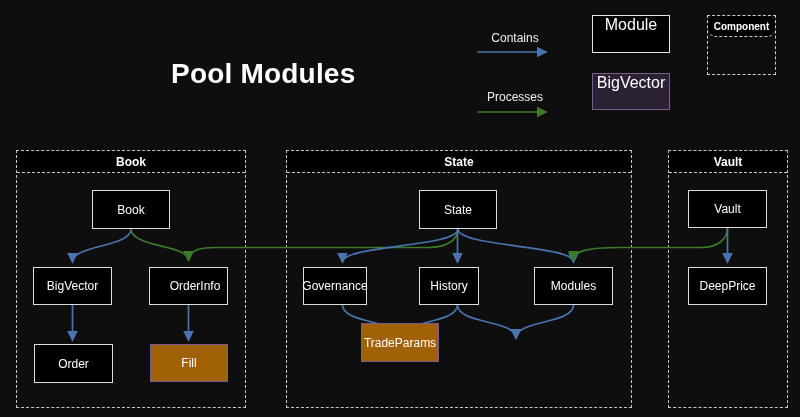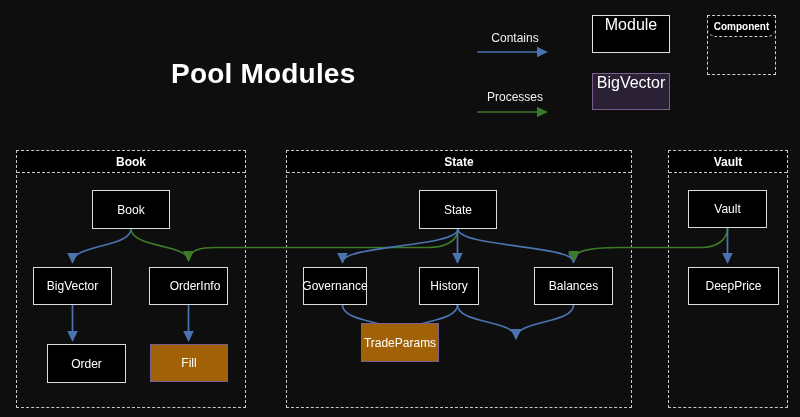--- a/index.html
+++ b/index.html
@@ -46,30 +46,30 @@
   .edge-green{stroke:#3d7a28;stroke-width:1.7;fill:none;stroke-linecap:round;}
   .node{
     position:absolute;z-index:3;background:#000;border:1px solid #dcdcdc;color:#fff;
     display:flex;align-items:center;justify-content:center;font-size:12px;
     box-sizing:border-box;white-space:nowrap;
   }
   .node.primitive{background:#a16207;border-color:#7a5f8e;}
   .n-book{left:92px;top:190px;width:78px;height:39px;}
   .n-bigvector{left:33px;top:267px;width:79px;height:38px;}
   .n-orderinfo{left:149px;top:267px;width:79px;height:38px;padding-left:13px;}
-  .n-order{left:34px;top:344px;width:79px;height:39px;margin-left:13px;}
+  .n-order{left:34px;top:344px;width:79px;height:39px;}
   .n-fill{left:150px;top:344px;width:78px;height:38px;}
   .n-state{left:419px;top:190px;width:78px;height:39px;}
   .n-governance{left:303px;top:267px;width:64px;height:38px;}
   .n-history{left:419px;top:267px;width:60px;height:38px;}
   .n-account{left:534px;top:267px;width:79px;height:38px;}
   .n-tradeparams{left:361px;top:323px;width:78px;height:39px;}
   .n-balances{left:477px;top:343px;width:78px;height:39px;}
   .n-vault{left:688px;top:190px;width:79px;height:38px;}
-  .n-deepprice{left:688px;top:267px;width:91px;height:38px;}
+  .n-deepprice{left:688px;top:267px;width:79px;height:38px;}
 </style>
 </head>
 <body>
 
 <div class="canvas">
 
   <div class="title">Pool Modules</div>
 
   <div class="legend-label" style="left:479px;top:31px;">Contains</div>
   <div class="legend-label" style="left:479px;top:90px;">Processes</div>
@@ -124,18 +124,18 @@
   </svg>
 
   <div class="node n-book">Book</div>
   <div class="node n-bigvector">BigVector</div>
   <div class="node n-orderinfo">OrderInfo</div>
   <div class="node n-order">Order</div>
   <div class="node primitive n-fill">Fill</div>
   <div class="node n-state">State</div>
   <div class="node n-governance">Governance</div>
   <div class="node n-history">History</div>
-  <div class="node n-account">Balances</div>
+  <div class="node n-account">Modules</div>
   <div class="node primitive n-tradeparams">TradeParams</div>
   <div class="node n-vault">Vault</div>
   <div class="node n-deepprice">DeepPrice</div>
 
 </div>
 
 </body></html>

